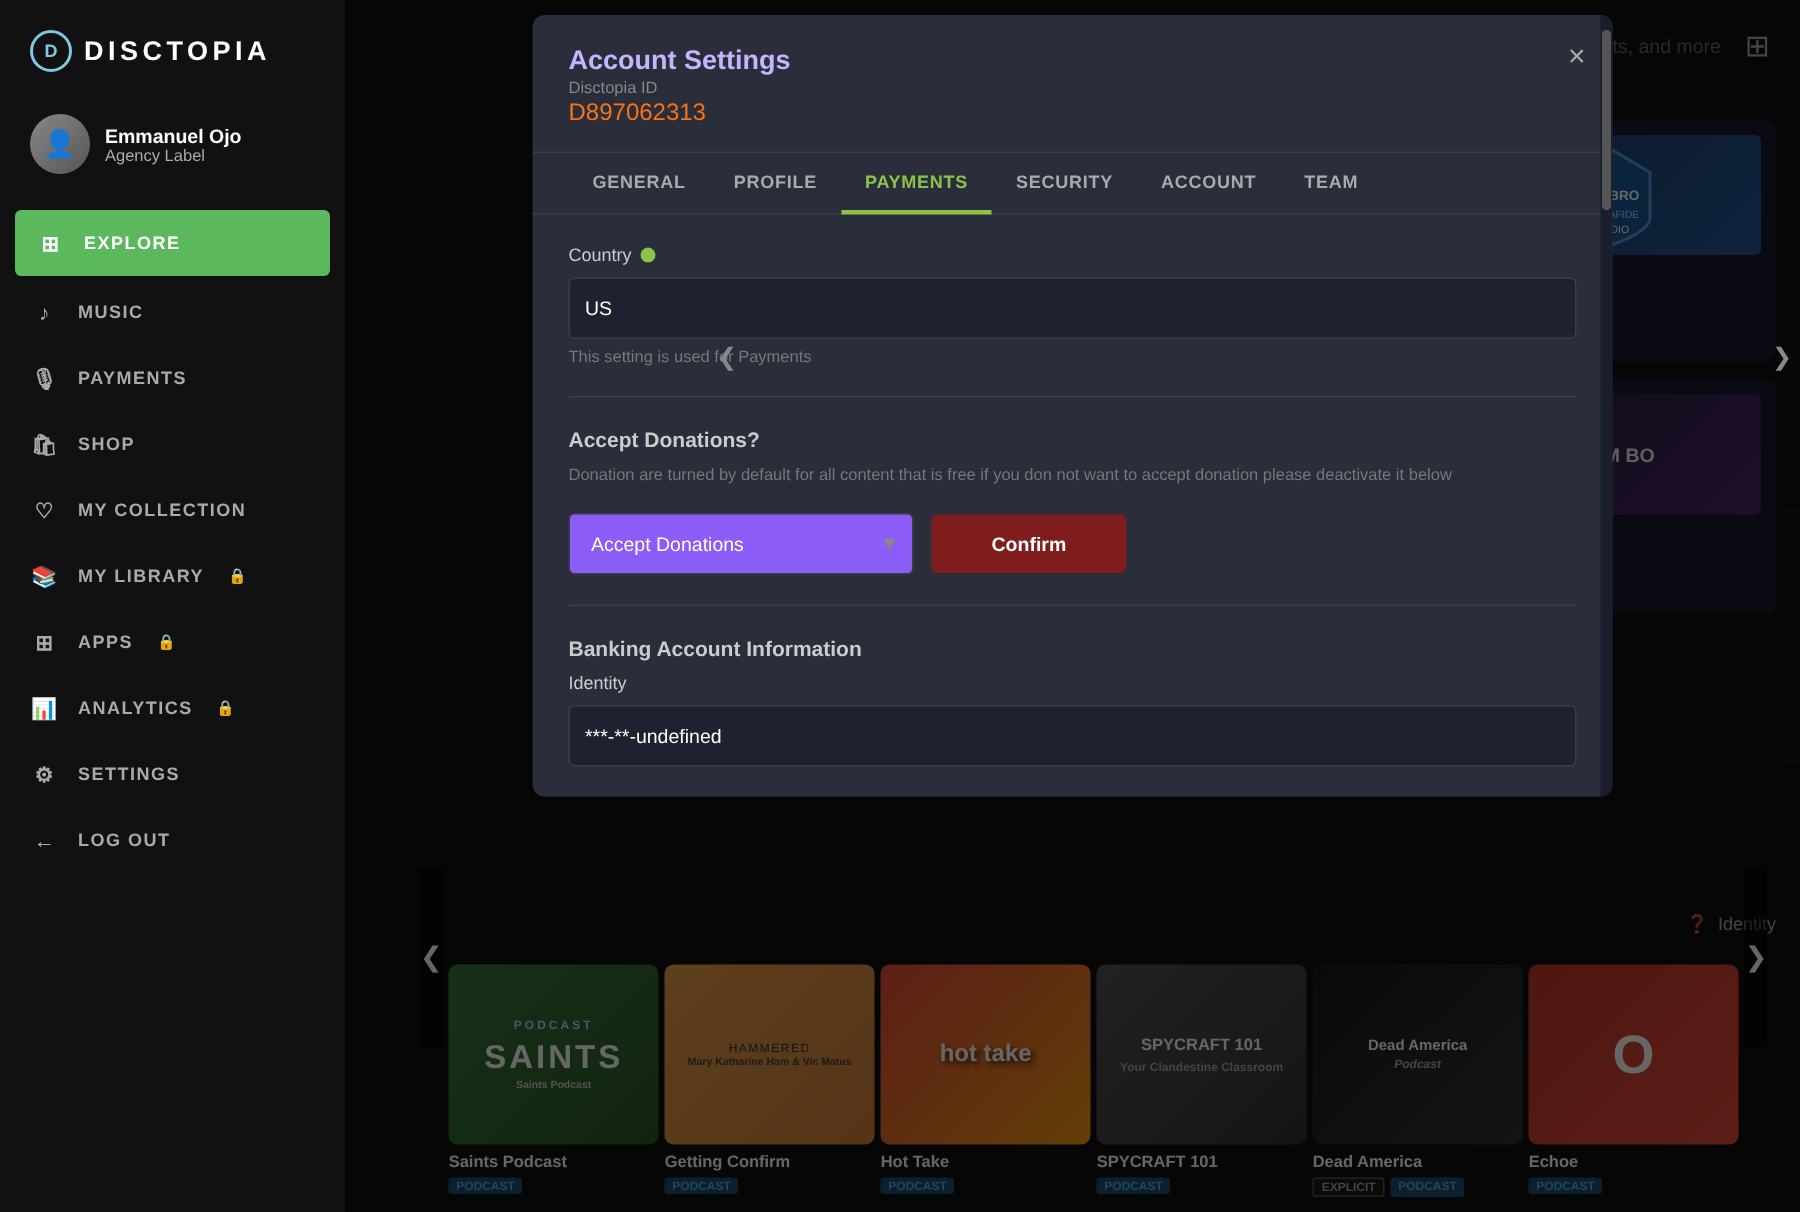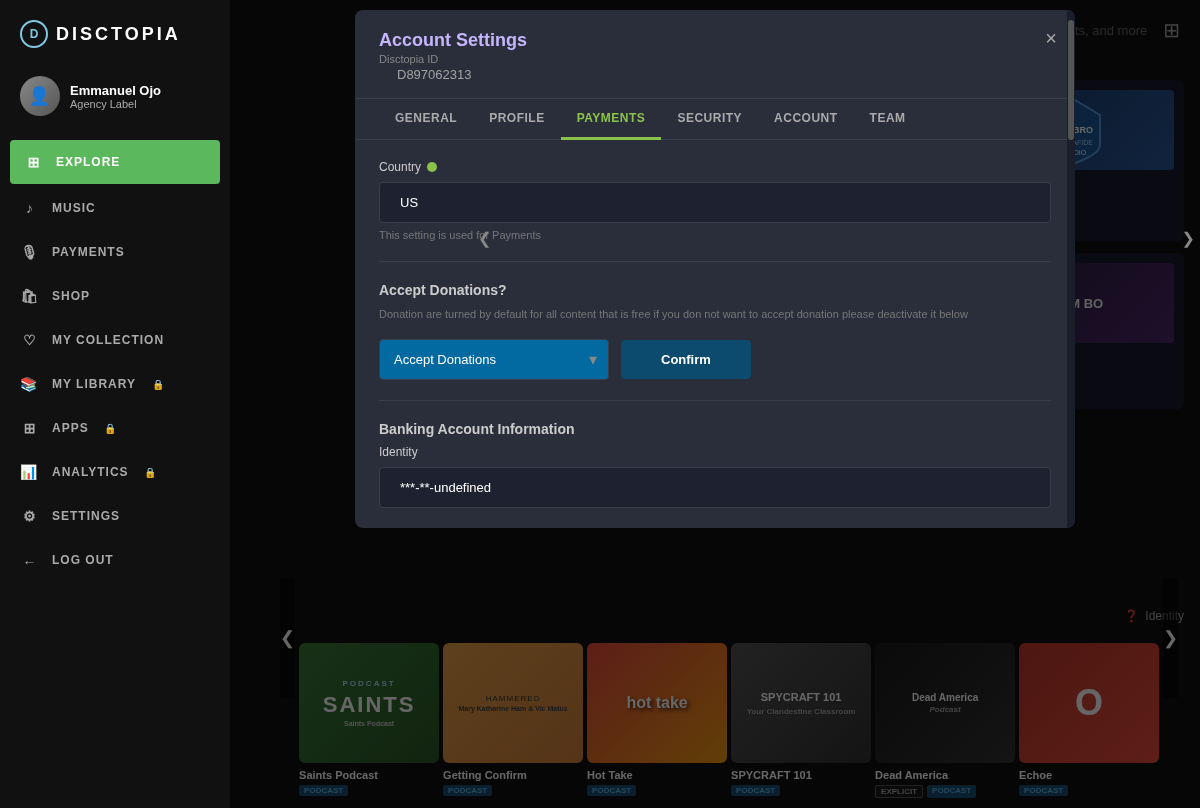--- a/index.html
+++ b/index.html
@@ -272,24 +272,23 @@
       color: #c4b5fd;
       font-size: 18px;
       font-weight: bold;
     }
     .modal-subtitle {
       color: #888;
       font-size: 11px;
       margin-top: 2px;
     }
     .modal-id {
-      color: #a3a3a3;
-      font-size: 13px;
+      color: #f97316;
+      font-size: 16px;
       margin-top: 2px;
-      margin-left: 18px;
     }
     .modal-close {
       position: absolute;
       top: 18px;
       right: 18px;
       color: #aaa;
       font-size: 20px;
       cursor: pointer;
       background: none;
       border: none;
@@ -363,21 +362,21 @@
       height: 10px;
       background: #8bc34a;
       border-radius: 50%;
       display: inline-block;
     }
     .form-input {
       width: 100%;
       background: #1e2130;
       border: 1px solid #3a3d4a;
       border-radius: 4px;
-      padding: 12px 20px;
+      padding: 12px 10px;
       color: #fff;
       font-size: 13px;
       outline: none;
     }
     .form-hint {
       color: #777;
       font-size: 11px;
       margin-top: 6px;
     }
     .section-title {
@@ -400,40 +399,40 @@
       gap: 12px;
       margin-top: 12px;
     }
     .select-wrapper {
       position: relative;
       flex: 1;
       max-width: 230px;
     }
     .form-select {
       width: 100%;
-      background: #0369a1;
+      background: #8b5cf6;
       border: 1px solid #3a3d4a;
       border-radius: 4px;
       padding: 12px 36px 12px 14px;
       color: #fff;
       font-size: 13px;
       appearance: none;
       outline: none;
       cursor: pointer;
     }
     .select-chevron {
       position: absolute;
       right: 12px;
       top: 50%;
       transform: translateY(-50%);
       color: #888;
       pointer-events: none;
     }
     .confirm-btn {
-      background: #0c4a6e;
+      background: #7f1d1d;
       color: #fff;
       border: none;
       border-radius: 4px;
       padding: 12px 40px;
       font-size: 13px;
       font-weight: bold;
       cursor: pointer;
       transition: background 0.2s;
     }
 

